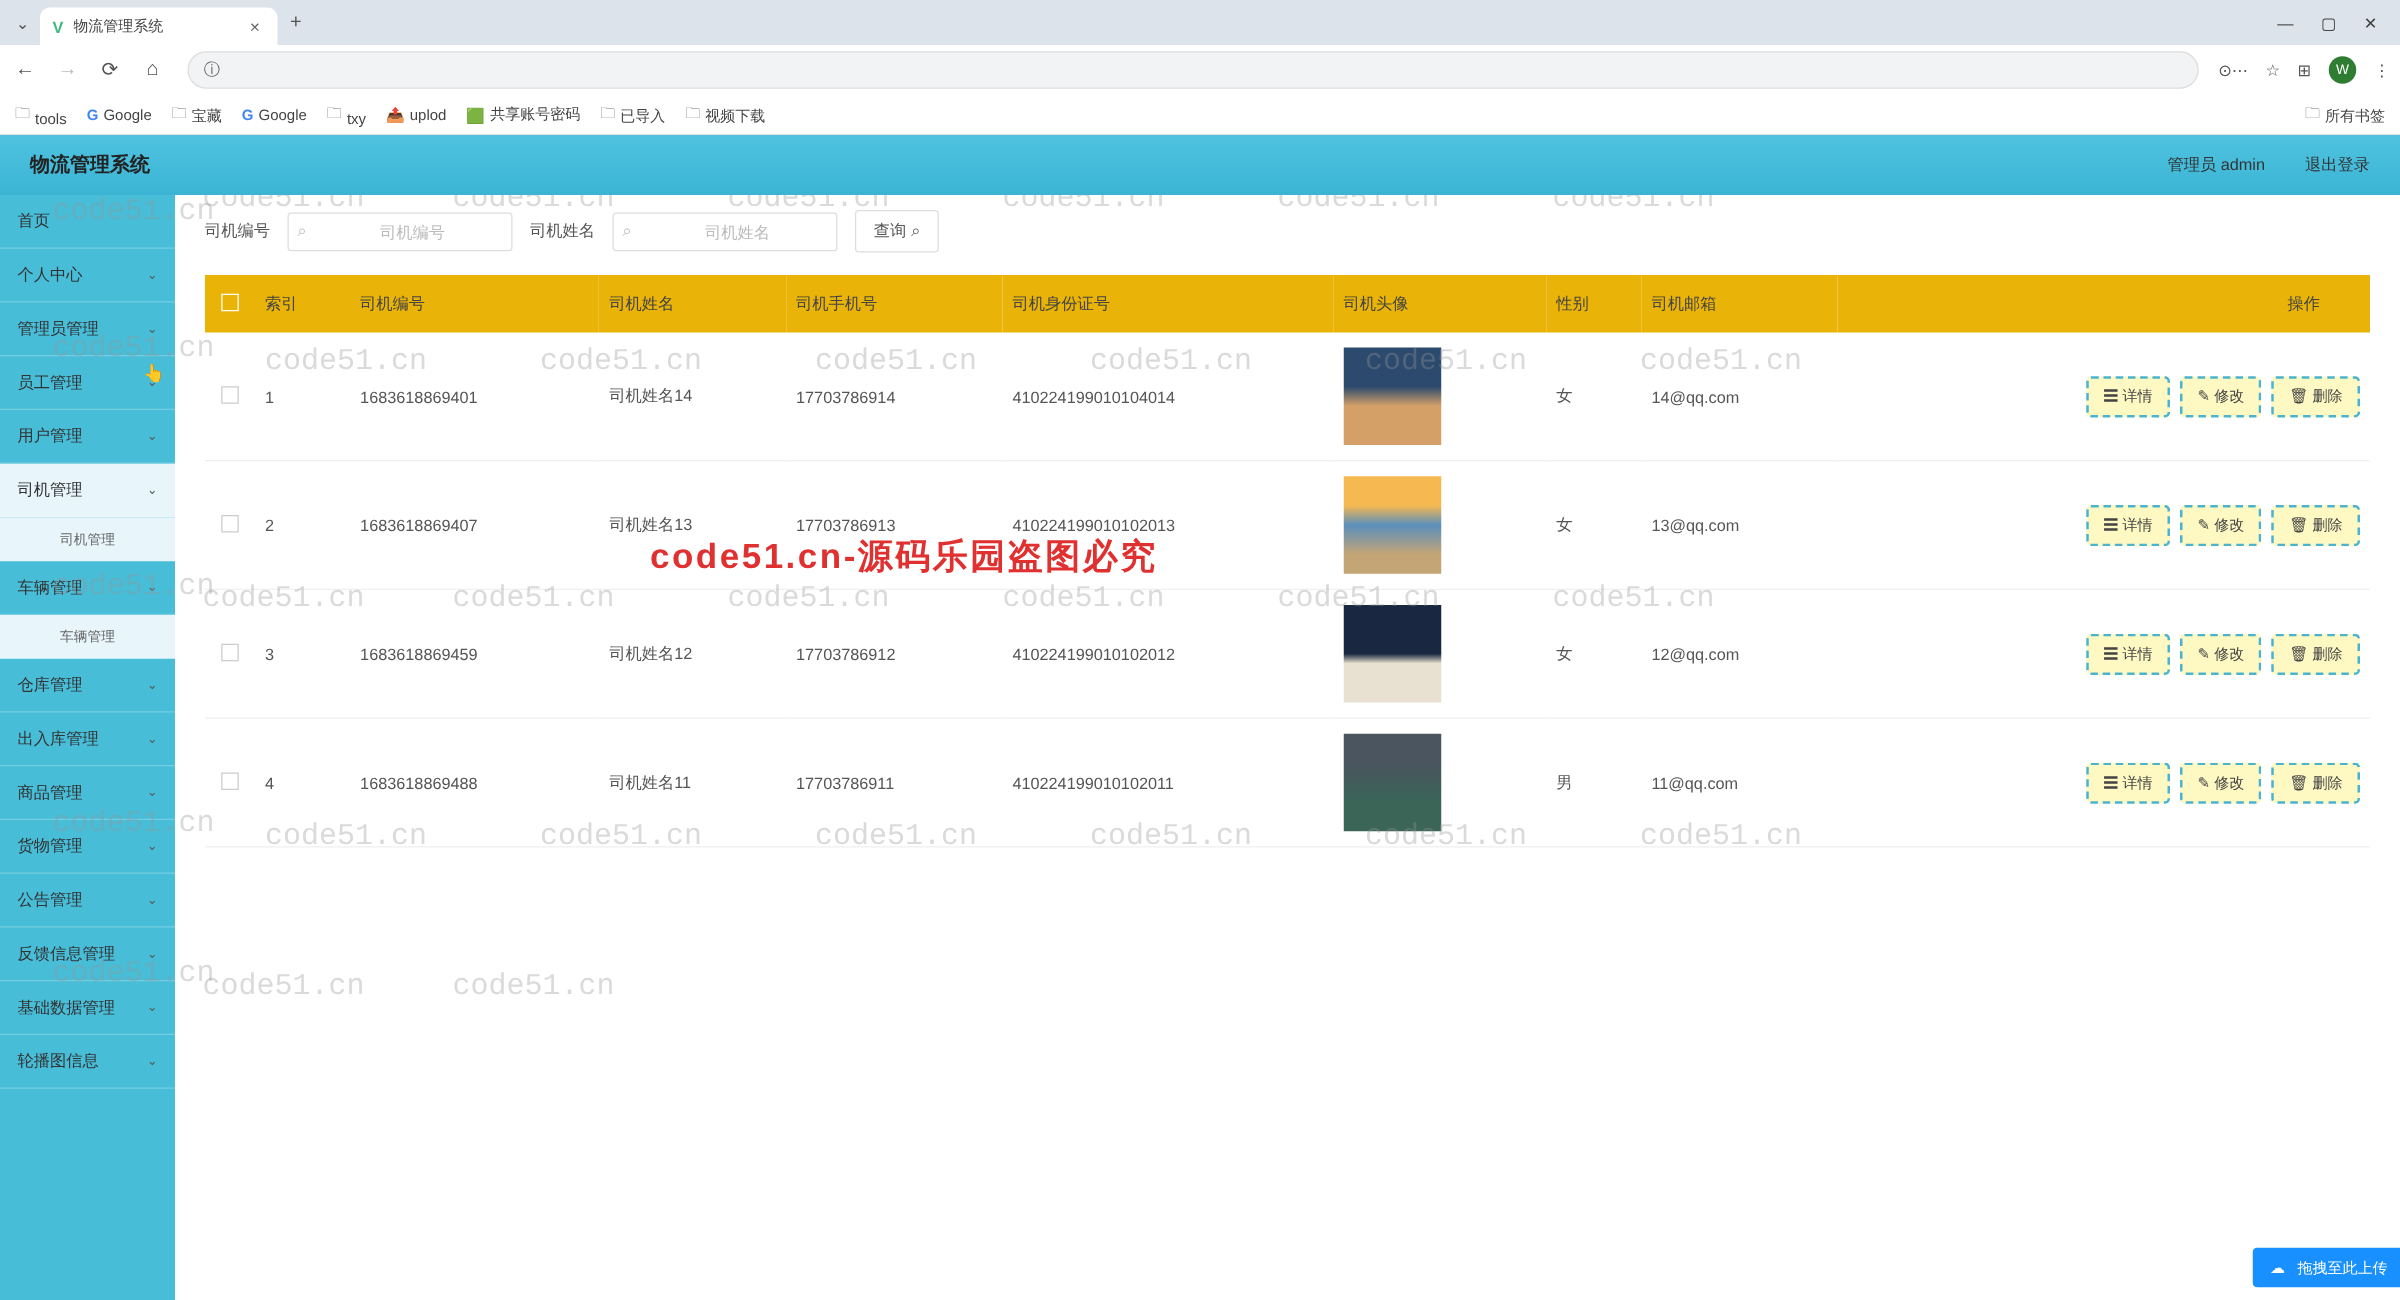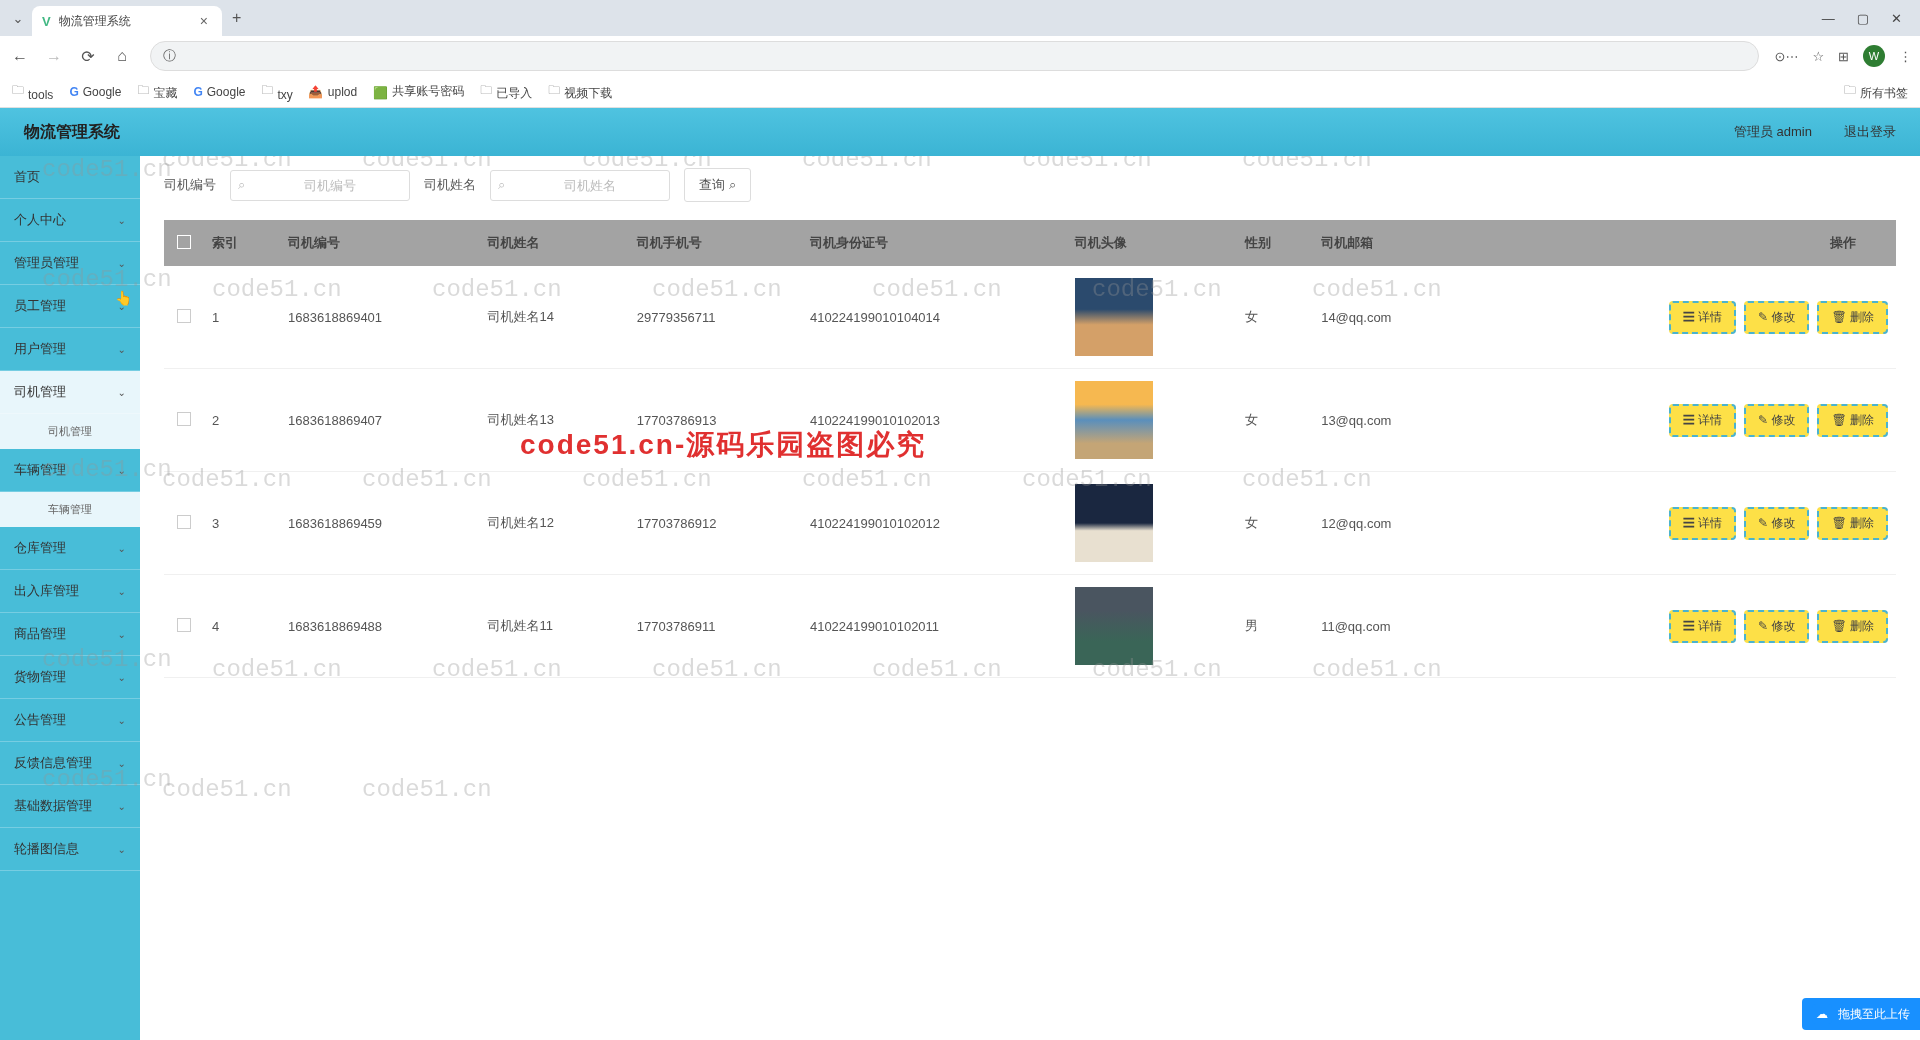--- a/index.html
+++ b/index.html
@@ -56,33 +56,33 @@
 .search-icon-inner { position: absolute; left: 8px; top: 7px; color: #bbb; font-size: 13px; }
 .search-btn { border: 1px solid #ddd; background: #fff; padding: 7px 14px; border-radius: 3px; color: #555; font-size: 13px; display: flex; align-items: center; gap: 4px; cursor: pointer; }
 
 .action-row { display: flex; gap: 14px; margin-bottom: 18px; }
 .action-btn { position: relative; background: #a4deed; color: #555; border: none; padding: 10px 22px; font-size: 13px; cursor: pointer; }
 .action-btn::before, .action-btn::after { content: ""; position: absolute; width: 0; height: 0; border-top: 8px solid transparent; border-bottom: 8px solid transparent; top: 50%; margin-top: -8px; }
 .action-btn::before { left: -12px; border-right: 12px solid #5ec5de; }
 .action-btn::after { right: -12px; border-left: 12px solid #5ec5de; }
 
 .data-table { width: 100%; border-collapse: collapse; }
-.data-table thead th { background: #a3a3a3; color: #444; font-weight: 700; padding: 14px 8px; text-align: left; font-size: 13px; }
+.data-table thead th { background: #eab308; color: #444; font-weight: 400; padding: 14px 8px; text-align: left; font-size: 13px; }
 .data-table thead th:first-child { width: 40px; text-align: center; }
 .data-table tbody td { padding: 12px 8px; border-bottom: 1px solid #f0f0f0; color: #555; vertical-align: middle; font-size: 13px; }
 .data-table tbody td:first-child { text-align: center; }
 .row-checkbox { width: 14px; height: 14px; border: 1px solid #ccc; display: inline-block; }
 .avatar-img { width: 78px; height: 78px; background: linear-gradient(135deg, #4a6fa5, #f4c28e); display: block; }
 .avatar-1 { background: linear-gradient(180deg, #2b4a6d 40%, #d4a068 60%); }
 .avatar-2 { background: linear-gradient(180deg, #f6b850 30%, #5a8fbc 50%, #c4a576 80%); }
 .avatar-3 { background: linear-gradient(180deg, #1a2740 50%, #e8e0d0 60%); }
 .avatar-4 { background: linear-gradient(180deg, #4a5560 30%, #3a6557 70%); }
 
 .row-actions { display: flex; gap: 8px; justify-content: flex-end; }
-.row-btn { background: #fde047; border: 2px dashed #4ab3cf; color: #444; padding: 6px 12px; border-radius: 4px; font-size: 12px; cursor: pointer; display: flex; align-items: center; gap: 3px; }
+.row-btn { background: #fef9c3; border: 2px dashed #4ab3cf; color: #444; padding: 6px 12px; border-radius: 4px; font-size: 12px; cursor: pointer; display: flex; align-items: center; gap: 3px; }
 
 .watermark { position: absolute; font-size: 24px; color: rgba(150,150,150,0.35); pointer-events: none; font-family: Liberation Mono, monospace; padding-left: 42px; }
 .watermark-red { position: absolute; font-size: 28px; color: #e03030; font-weight: bold; pointer-events: none; z-index: 50; letter-spacing: 2px; }
 
 .upload-widget { position: fixed; right: 0; bottom: 10px; background: #1890ff; color: #fff; padding: 6px 10px; border-radius: 4px 0 0 4px; font-size: 12px; display: flex; align-items: center; gap: 6px; }
 .upload-icon { width: 20px; height: 20px; background: #1890ff; border-radius: 4px; display: flex; align-items: center; justify-content: center; }
 
 .window-controls { display: flex; gap: 22px; margin-left: auto; color: #444; padding-right: 10px; }
 .cursor-hand { position: absolute; left: 115px; top: 290px; font-size: 14px; z-index: 100; pointer-events: none; }
 </style>
@@ -260,21 +260,21 @@
           <th>司机邮箱</th>
           <th style="text-align:right;padding-right:40px">操作</th>
         </tr>
       </thead>
       <tbody id="table-body">
           <tr>
             <td><span class="row-checkbox"></span></td>
             <td>1</td>
             <td>1683618869401</td>
             <td>司机姓名14</td>
-            <td>29779356711</td>
+            <td>17703786914</td>
             <td>410224199010104014</td>
             <td>
               <span class="avatar-img avatar-1"></span>
             </td>
             <td>女</td>
             <td>14@qq.com</td>
             <td>
               <div class="row-actions">
                 <button class="row-btn">☰ 详情</button>
                 <button class="row-btn">✎ 修改</button>

